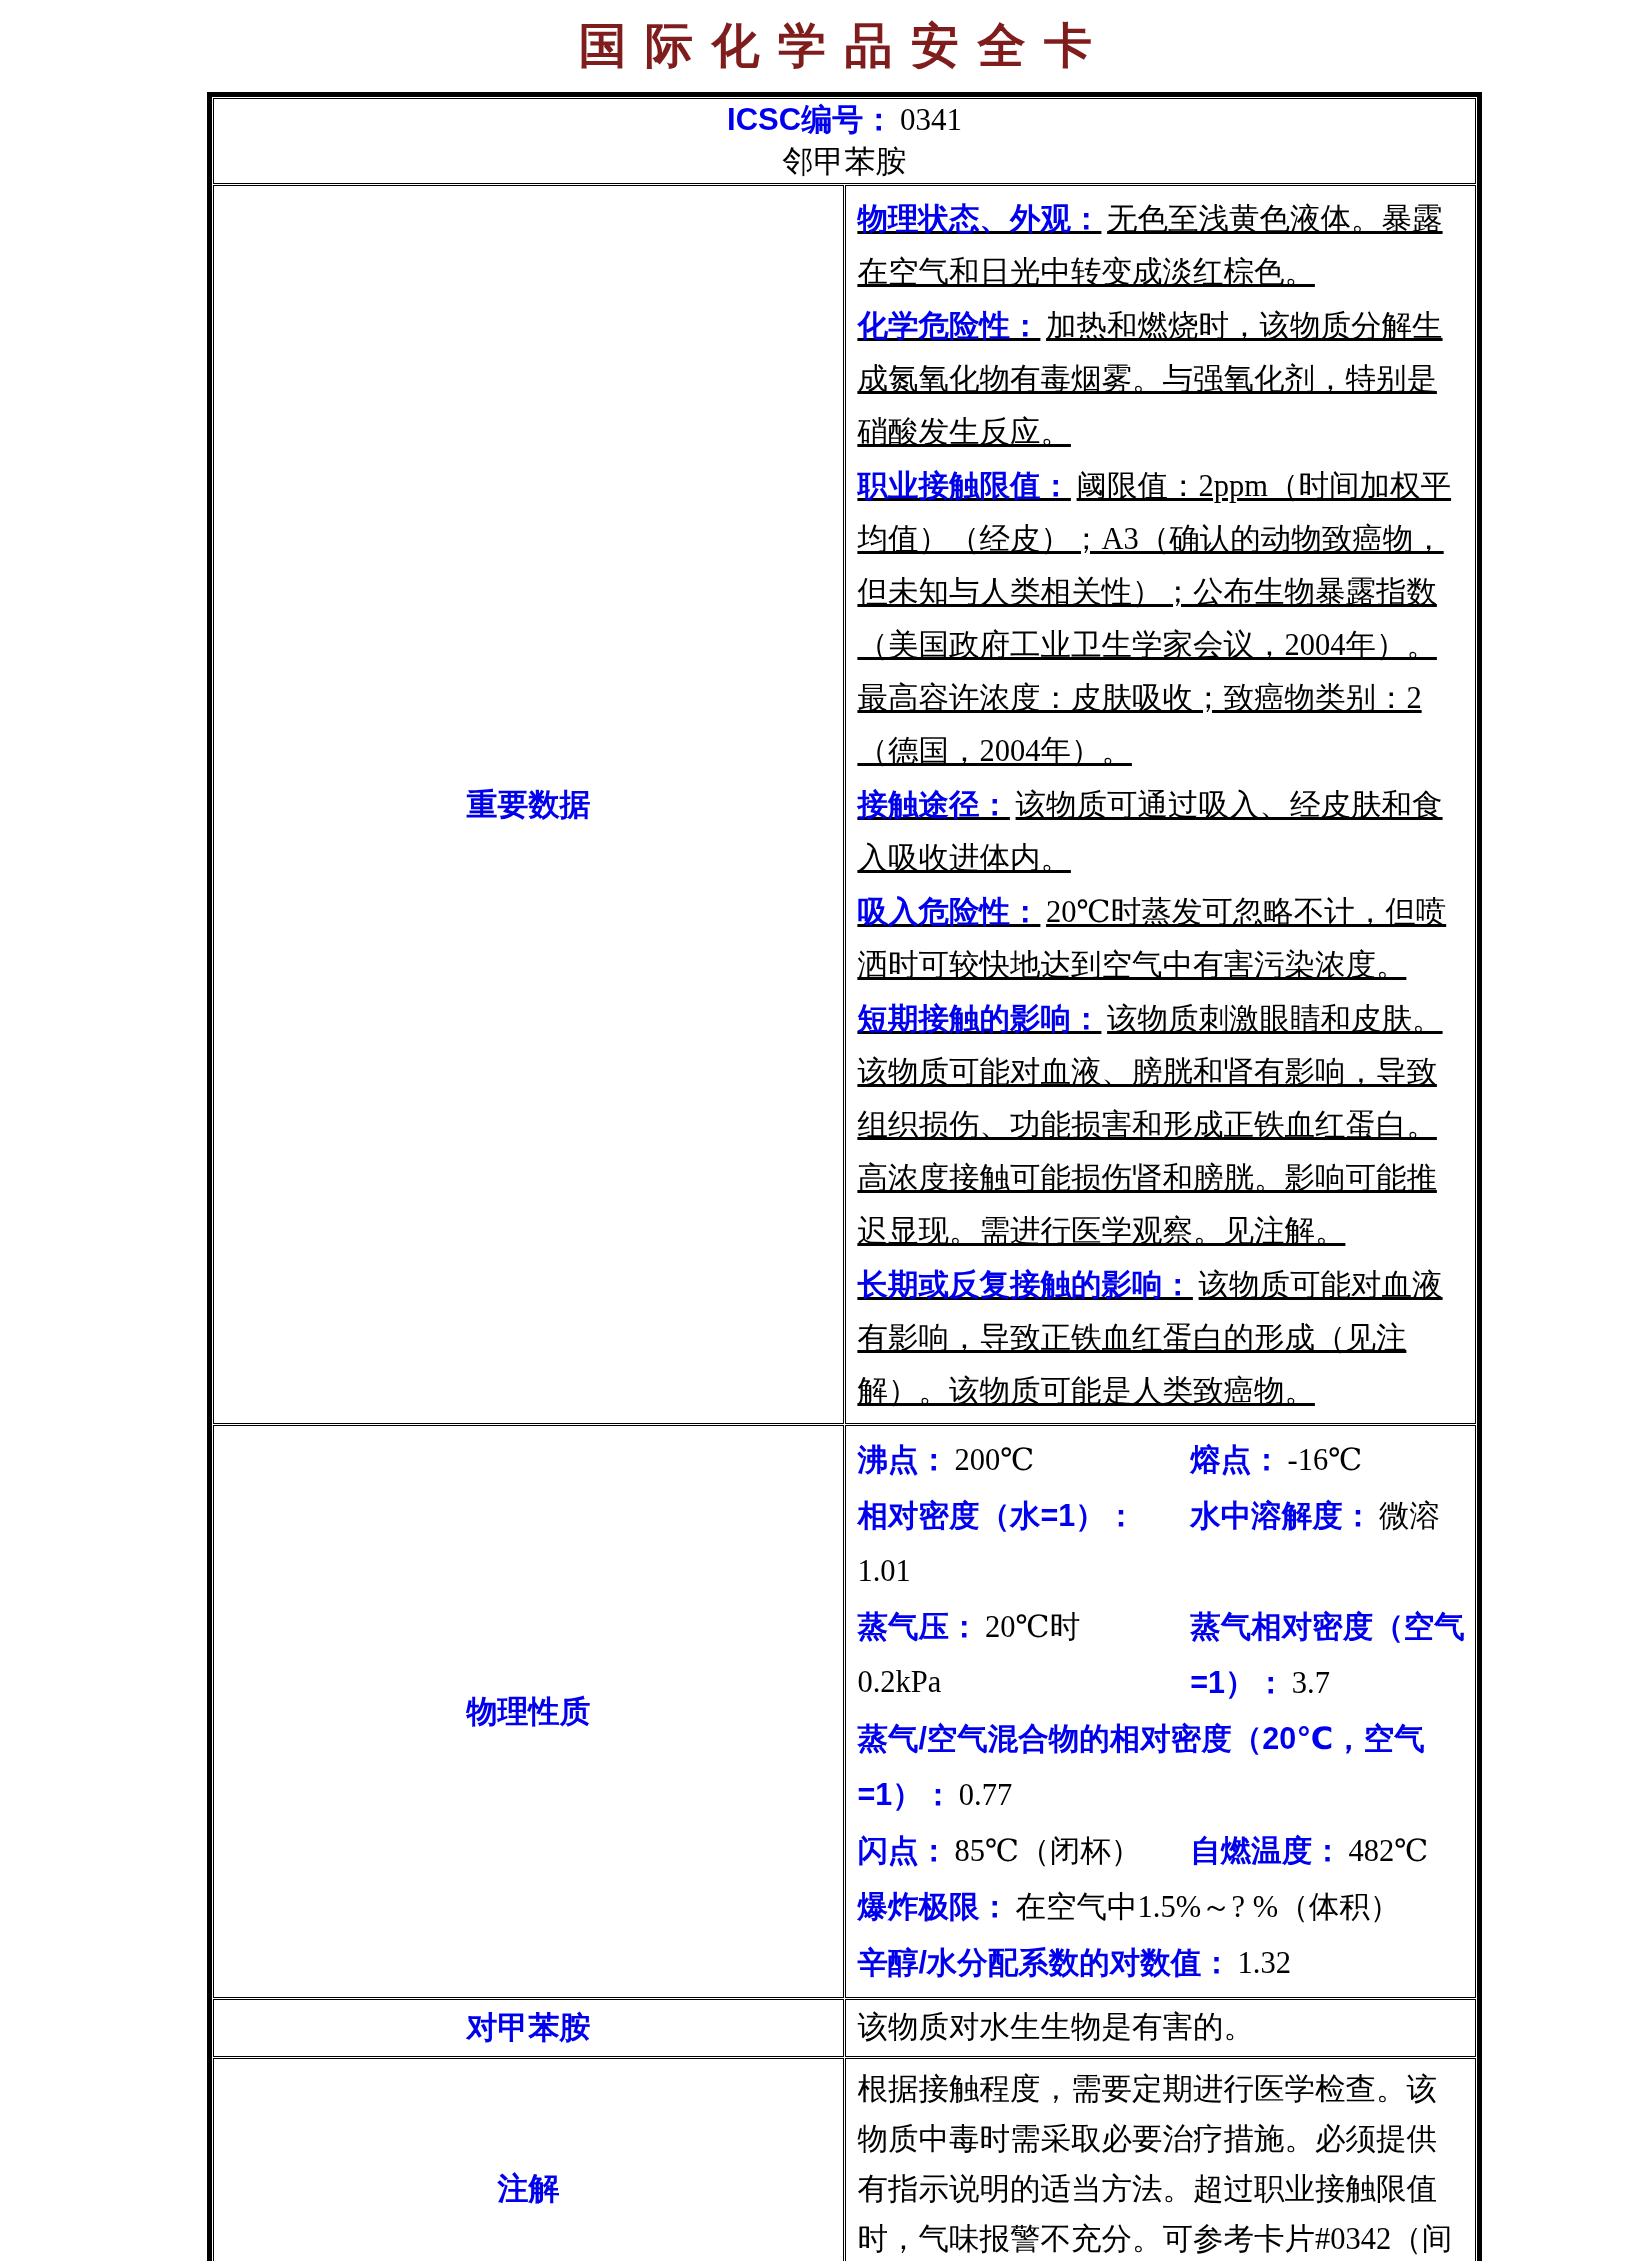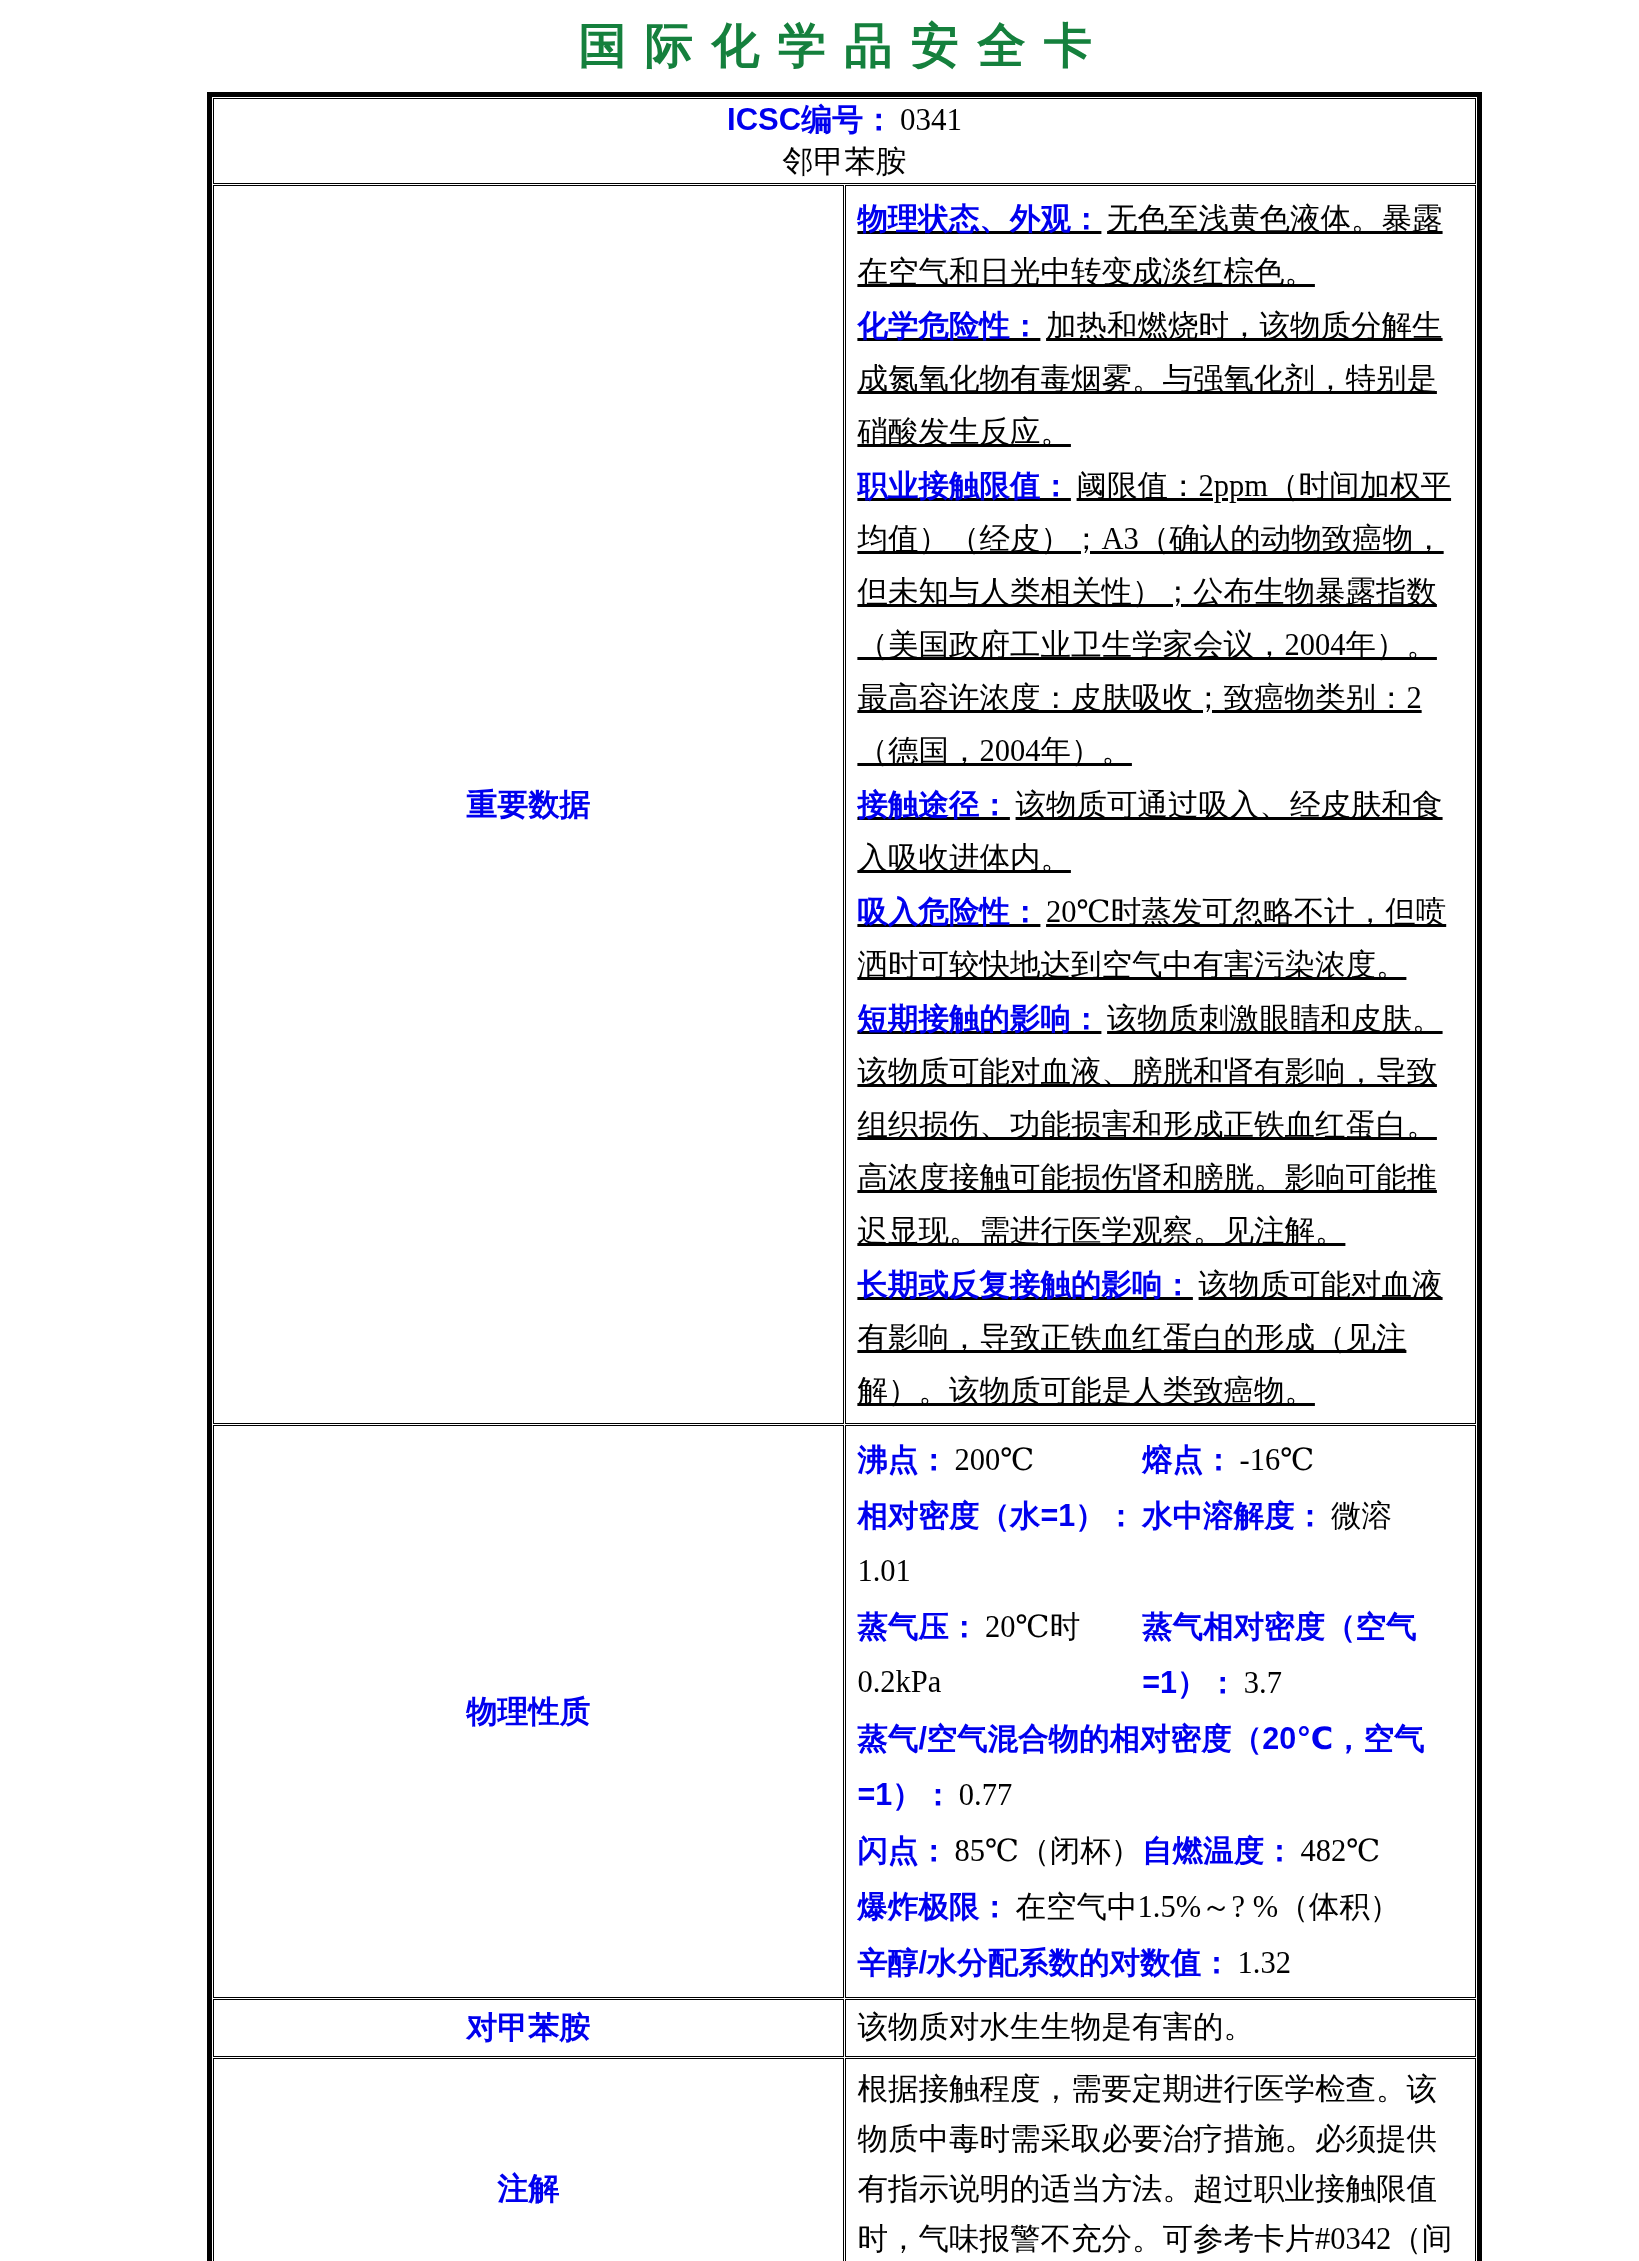--- a/index.html
+++ b/index.html
@@ -3,21 +3,21 @@
 <meta charset="utf-8">
 <style>
   * { box-sizing: border-box; }
   html,body { margin:0; padding:0; background:#fff; }
   .page {
     position:relative; width:1640px; height:2261px; background:#fff;
     font-family:"Liberation Serif","DejaVu Serif",serif; color:#000;
   }
   .main-title {
     position:absolute; top:14px; left:207px; width:1275px;
-    text-align:center; font-size:48px; font-weight:bold; color:#15803d;
+    text-align:center; font-size:48px; font-weight:bold; color:#7f1d1d;
     letter-spacing:18.5px; font-family:"Liberation Serif","DejaVu Serif",serif;
     white-space:nowrap;
   }
   table.card {
     position:absolute; left:207px; top:92px; width:1275px;
     border:5px solid #000; border-collapse:separate; border-spacing:1.4px;
     background:#fff; table-layout:fixed;
   }
   td { border:1.4px solid #000; background:#fff; vertical-align:middle; padding:0; }
   td.label-cell {
@@ -33,21 +33,21 @@
   
   .header-inner {
     display:flex; justify-content:space-between; align-items:center;
     padding:0 10px; font-size:31px;flex-direction:column;
   }
   .header-inner .num { color:#000; }
   
   .important-wrap { overflow:hidden; }
   .important-wrap p { margin:0;text-decoration:underline; }
   
-  .phys-row { display:grid; grid-template-columns:47% 53%; line-height:55px; }
+  .phys-row { display:grid; grid-template-columns:47% 53%; line-height:55px;gap:48px; }
   .phys-row-full { display:block; line-height:55px; }
 </style>
 </head>
 <body>
 
 <div class="page">
 
   <div class="main-title">国际化学品安全卡</div>
 
   <table class="card">

